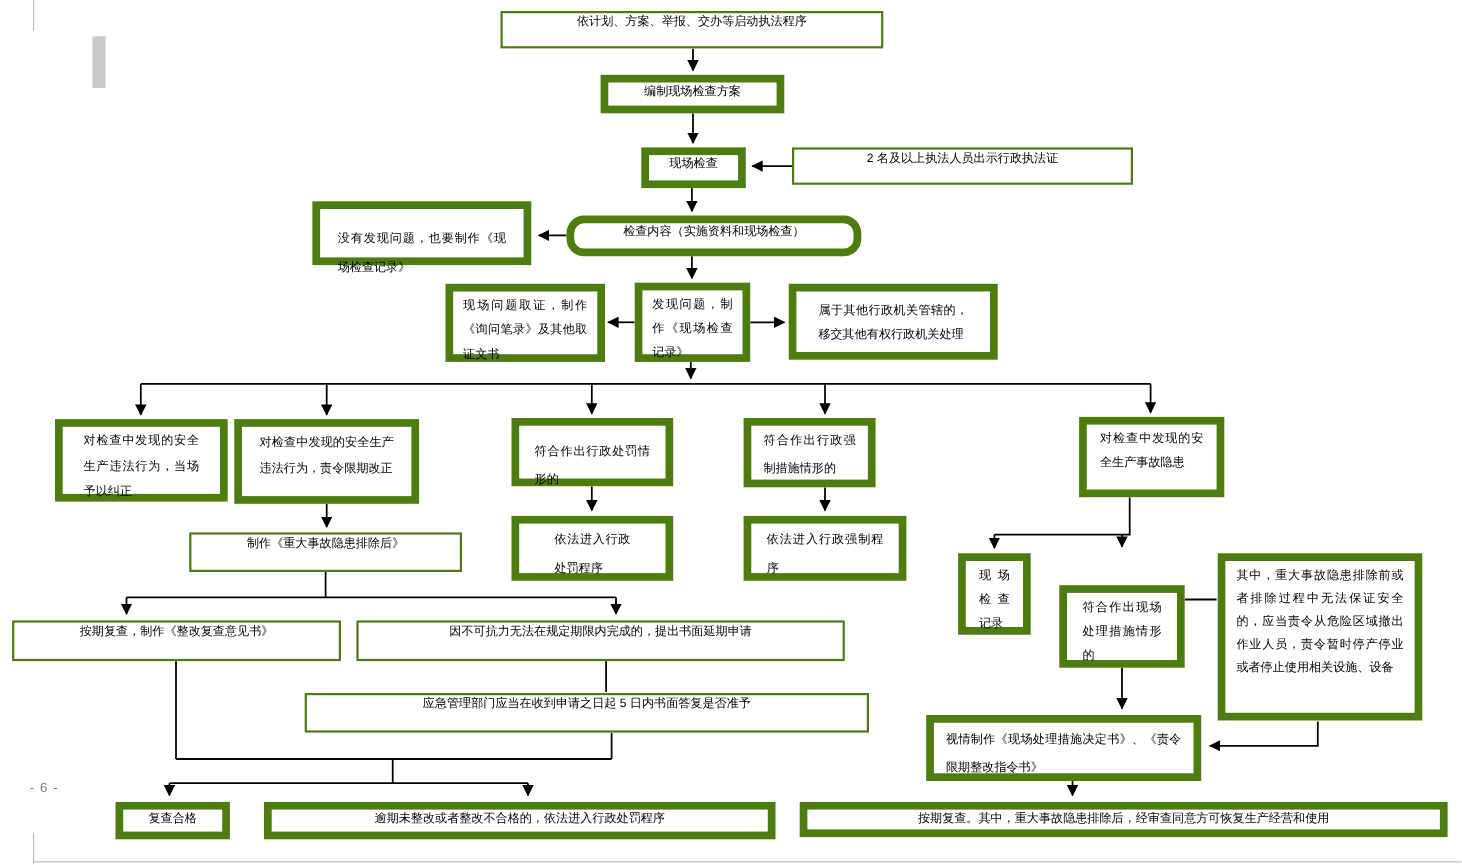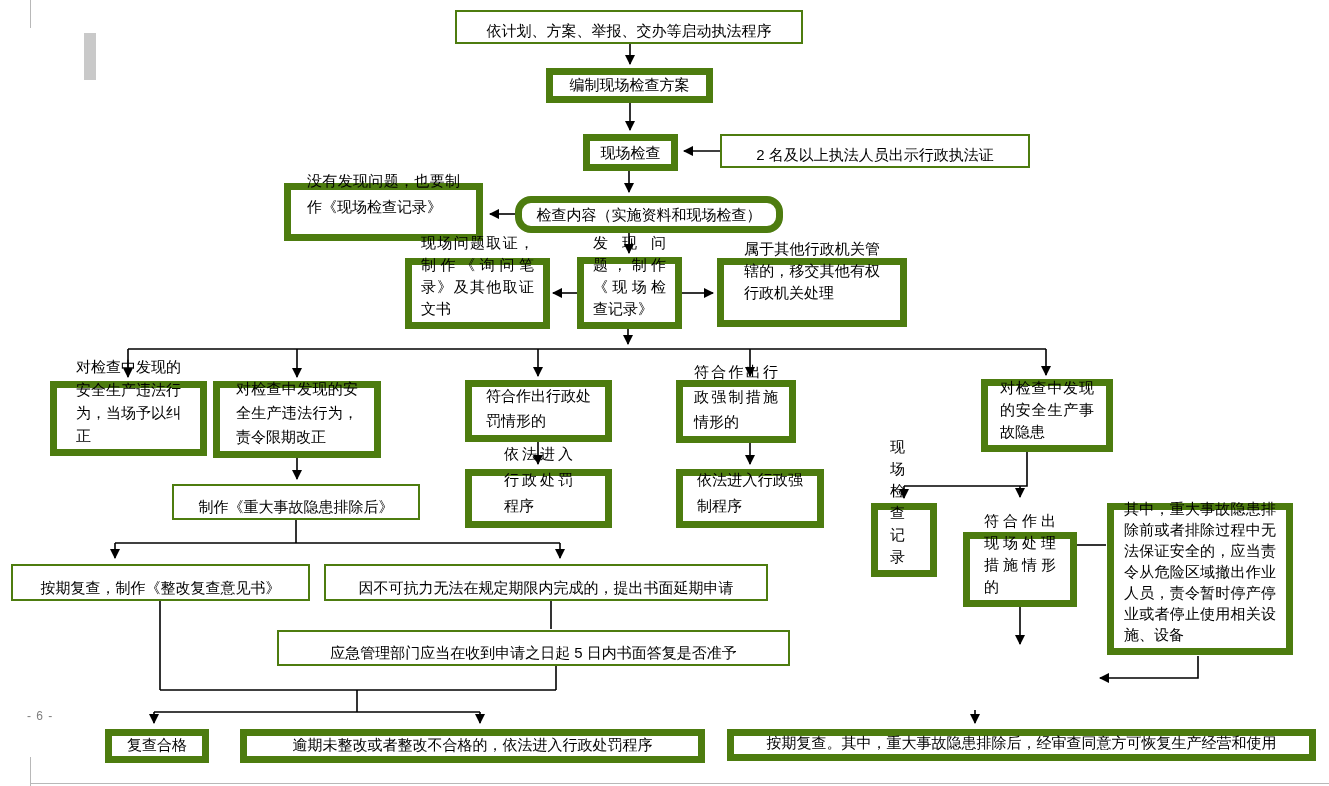--- a/index.html
+++ b/index.html
@@ -3,21 +3,21 @@
 <meta charset="utf-8">
 <style>
   html,body{margin:0;padding:0;background:#ffffff;}
   #stage{
     position:relative;width:1329px;height:786px;background:#ffffff;overflow:hidden;
     font-family:"Liberation Sans","DejaVu Sans",sans-serif;color:#000;
   }
   svg.wires{position:absolute;left:0;top:0;width:1329px;height:786px;pointer-events:none;}
   .node{
     position:absolute;box-sizing:border-box;background:#fff;border:7px solid #4d7c0f;
-    font-size:15px;line-height:1.55;display:flex;align-items:flex-end;
+    font-size:11px;line-height:1.55;display:flex;align-items:flex-start;
   }
   .node .t{width:100%;}
   .b2{border-width:2px;}
   .c{justify-content:center;text-align:center;}
   .j .t{text-align:justify;}
   .pagenum{position:absolute;left:27px;top:709px;font-size:12px;color:#7f7f7f;letter-spacing:1px;}
   .graybar{position:absolute;left:84px;top:33px;width:12px;height:47px;background:#c9c9c9;}
   .edge{position:absolute;background:#b8b8b8;}
 </style>
 </head>
@@ -103,33 +103,33 @@
     </div>
 
   <div class="node j" style="left:405px;top:258px;width:145px;height:71px;padding:2px 9px;line-height:22px;">
     <span class="t">现场问题取证，制作《询问笔录》及其他取证文书</span>
     </div>
 
   <div class="node j" style="left:577px;top:257px;width:105px;height:72px;padding:2px 9px;line-height:22px;">
     <span class="t">发现问题，制作《现场检查记录》</span>
     </div>
 
-  <div class="node j" style="left:717px;top:258px;width:190px;height:69px;padding:16px 20px;line-height:22px;">
+  <div class="node j" style="left:717px;top:258px;width:190px;height:69px;padding:6px 20px;line-height:22px;">
     <span class="t">属于其他行政机关管辖的，移交其他有权行政机关处理</span>
     </div>
 
   <div class="node j" style="left:50px;top:381px;width:157px;height:75px;padding:2px 19px;line-height:23px;">
     <span class="t">对检查中发现的安全生产违法行为，当场予以纠正</span>
     </div>
 
   <div class="node j" style="left:213px;top:381px;width:168px;height:77px;padding:2px 16px;line-height:24px;">
     <span class="t">对检查中发现的安全生产违法行为，责令限期改正</span>
     </div>
 
-  <div class="node j" style="left:465px;top:380px;width:147px;height:62px;padding:2px 14px;line-height:25px;">
+  <div class="node j" style="left:465px;top:380px;width:147px;height:62px;padding:12px 14px;line-height:25px;">
     <span class="t">符合作出行政处罚情形的</span>
     </div>
 
   <div class="node j" style="left:676px;top:380px;width:120px;height:63px;padding:2px 11px;line-height:25px;">
     <span class="t">符合作出行政强制措施情形的</span>
     </div>
 
   <div class="node j" style="left:981px;top:379px;width:132px;height:73px;padding:2px 12px;line-height:22px;">
     <span class="t">对检查中发现的安全生产事故隐患</span>
     </div>
@@ -163,20 +163,23 @@
     </div>
 
   <div class="node b2 c" style="left:324px;top:564px;width:444px;height:37px;">
     <span class="t">因不可抗力无法在规定期限内完成的，提出书面延期申请</span>
     </div>
 
   <div class="node b2 c" style="left:277px;top:630px;width:513px;height:36px;">
     <span class="t">应急管理部门应当在收到申请之日起 5 日内书面答复是否准予</span>
     </div>
 
+  <div class="node j" style="left:842px;top:650px;width:250px;height:60px;padding:2px 11px;line-height:26px;">
+    <span class="t">视情制作《现场处理措施决定书》、《责令限期整改指令书》</span>
+    </div>
 
   <div class="node c" style="left:105px;top:729px;width:104px;height:34px;">
     <span class="t">复查合格</span>
     </div>
 
   <div class="node c" style="left:240px;top:729px;width:465px;height:34px;">
     <span class="t">逾期未整改或者整改不合格的，依法进入行政处罚程序</span>
     </div>
 
   <div class="node c" style="left:727px;top:729px;width:589px;height:32px;">

